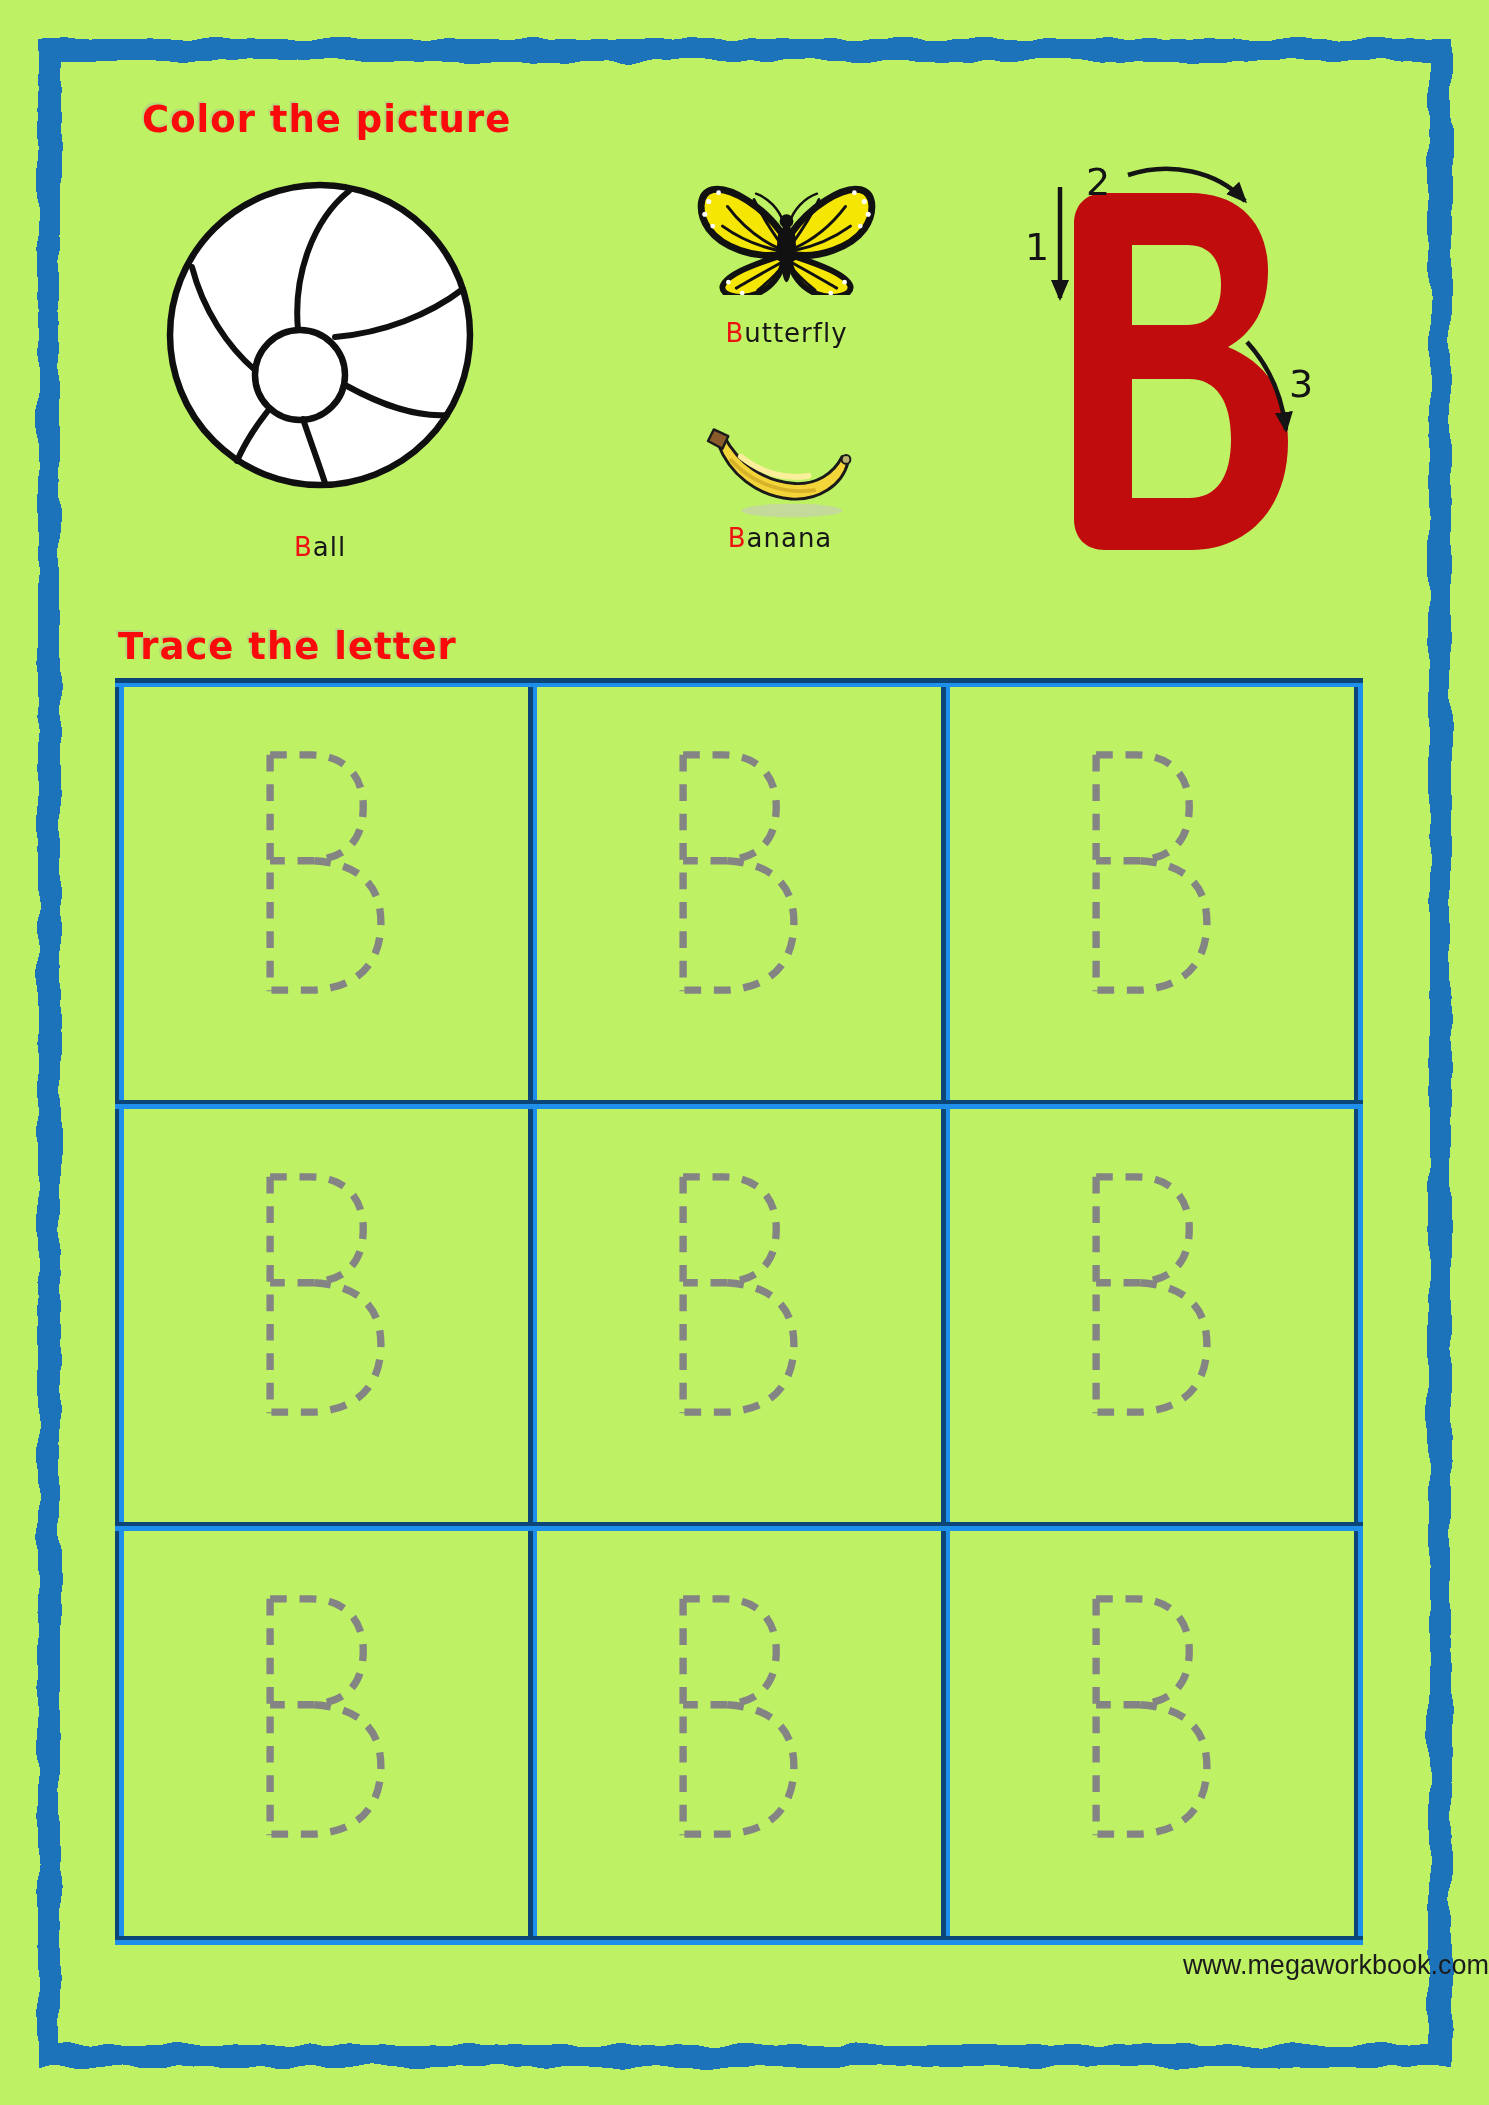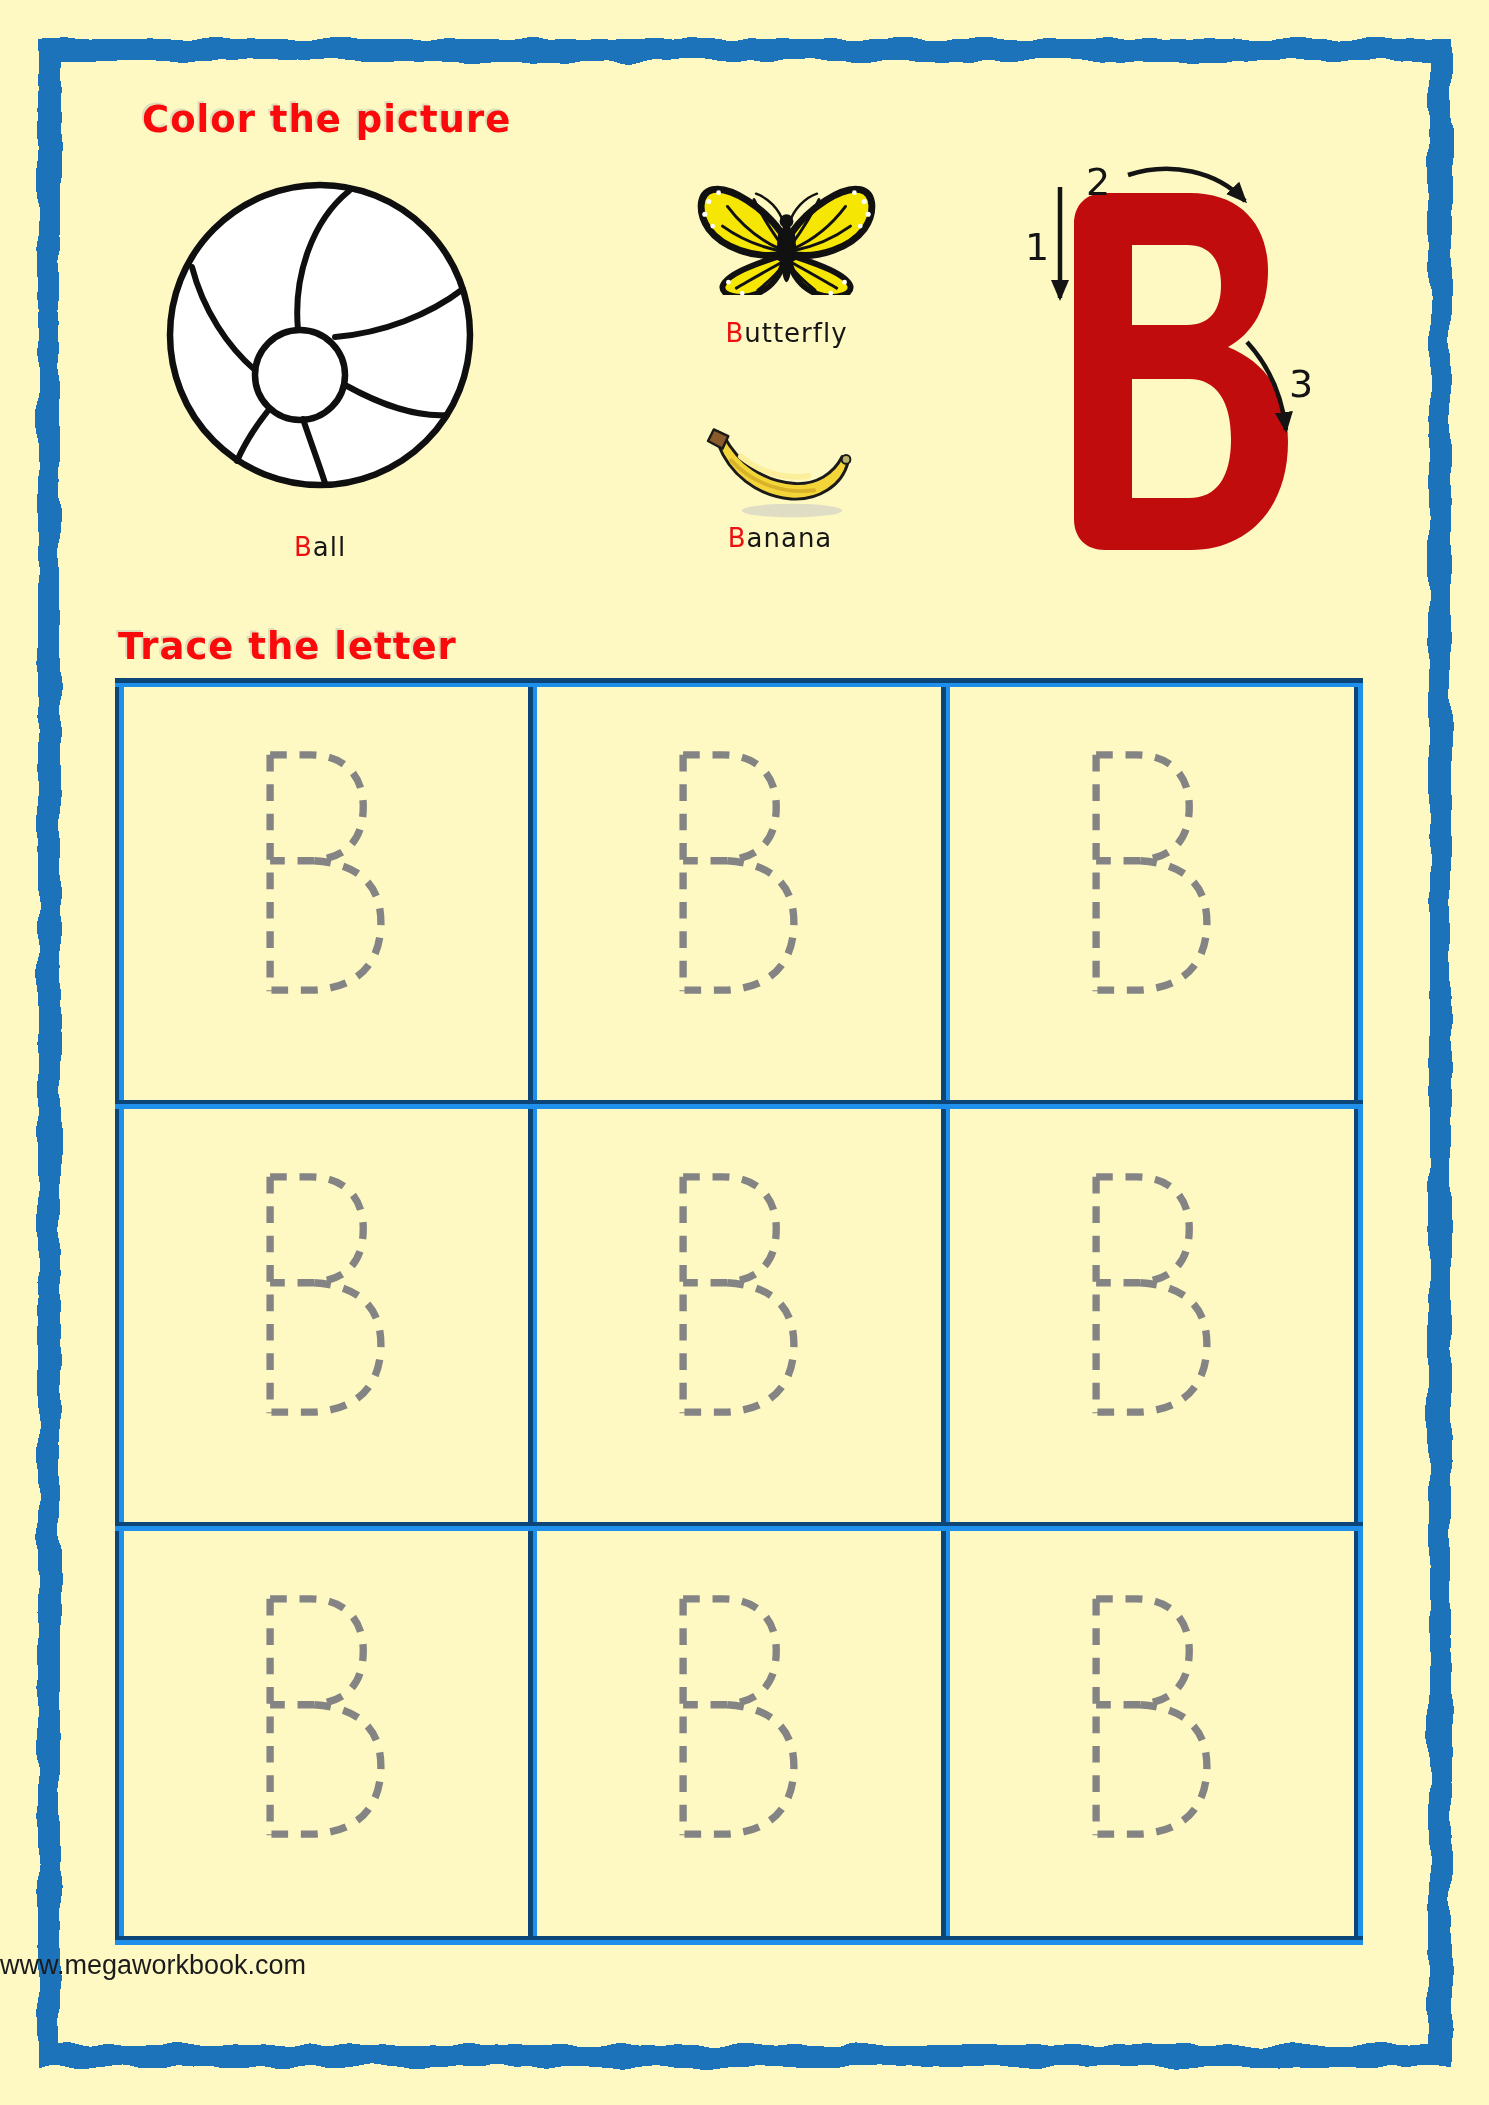--- a/index.html
+++ b/index.html
@@ -1,17 +1,17 @@
 <!DOCTYPE html>
 <html><head>
 <meta charset="utf-8">
 <style>
   html,body{margin:0;padding:0;background:#ffffff;}
   .page{
-    position:relative;width:1489px;height:2105px;background:#fef9c3;
+    position:relative;width:1489px;height:2105px;background:#bef264;
     font-family:"DejaVu Sans",sans-serif;overflow:hidden;
   }
   .border-svg{position:absolute;left:0;top:0;}
   .heading{
     position:absolute;font-size:37px;font-weight:bold;color:#FA0A0A;
     letter-spacing:1px;text-shadow:-2px -2px 0 rgba(170,170,170,.35);
     white-space:nowrap;
   }
   .h-color{left:142px;top:98px;}
   .h-trace{left:118px;top:625px;}
@@ -26,21 +26,21 @@
   .lbl-banana{left:700px;width:160px;top:515px;margin-top:8px;}
   .guide{position:absolute;left:985px;top:125px;}
   .guide text{font-family:"DejaVu Sans",sans-serif;font-size:38px;fill:#141414;}
   .grid{position:absolute;left:115px;top:678px;width:1248px;height:1267px;}
   .vline{position:absolute;top:0;height:100%;width:9px;
     background:linear-gradient(to right,#0C4678 0,#0C4678 4.5px,#1E8FEA 4.5px,#1E8FEA 9px);}
   .hline{position:absolute;left:0;width:100%;height:9px;
     background:linear-gradient(to bottom,#0C4678 0,#0C4678 4.5px,#1E8FEA 4.5px,#1E8FEA 9px);}
   .trace-b{position:absolute;width:133px;height:250px;}
   .footer{
-    position:absolute;left:0;top:1950px;width:100%;text-align:left;
+    position:absolute;left:0;top:1950px;width:100%;text-align:right;
     font-family:"Liberation Sans","DejaVu Sans",sans-serif;
     font-size:27px;color:#1b1b1b;
   }
   .hidden-defs{position:absolute;width:0;height:0;overflow:hidden;}
 </style>
 </head>
 <body>
 
 <div class="page">
 

